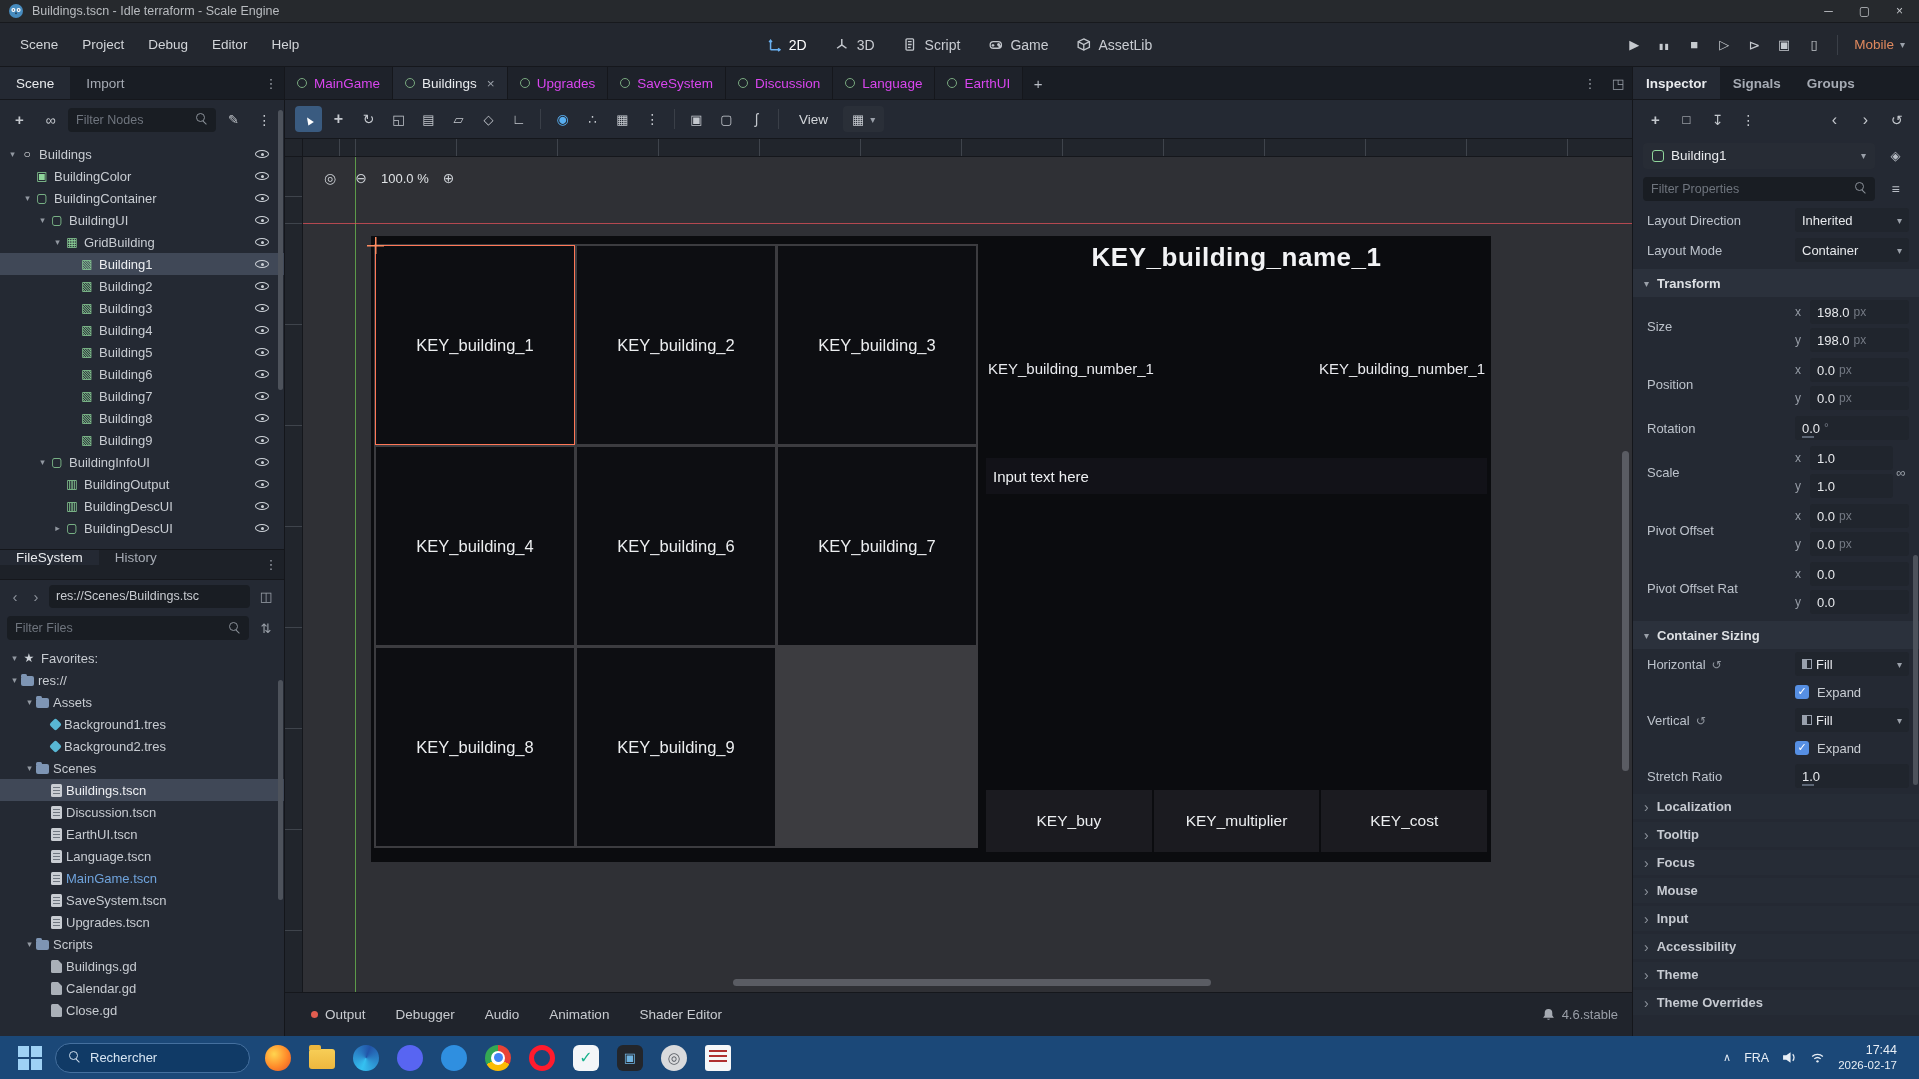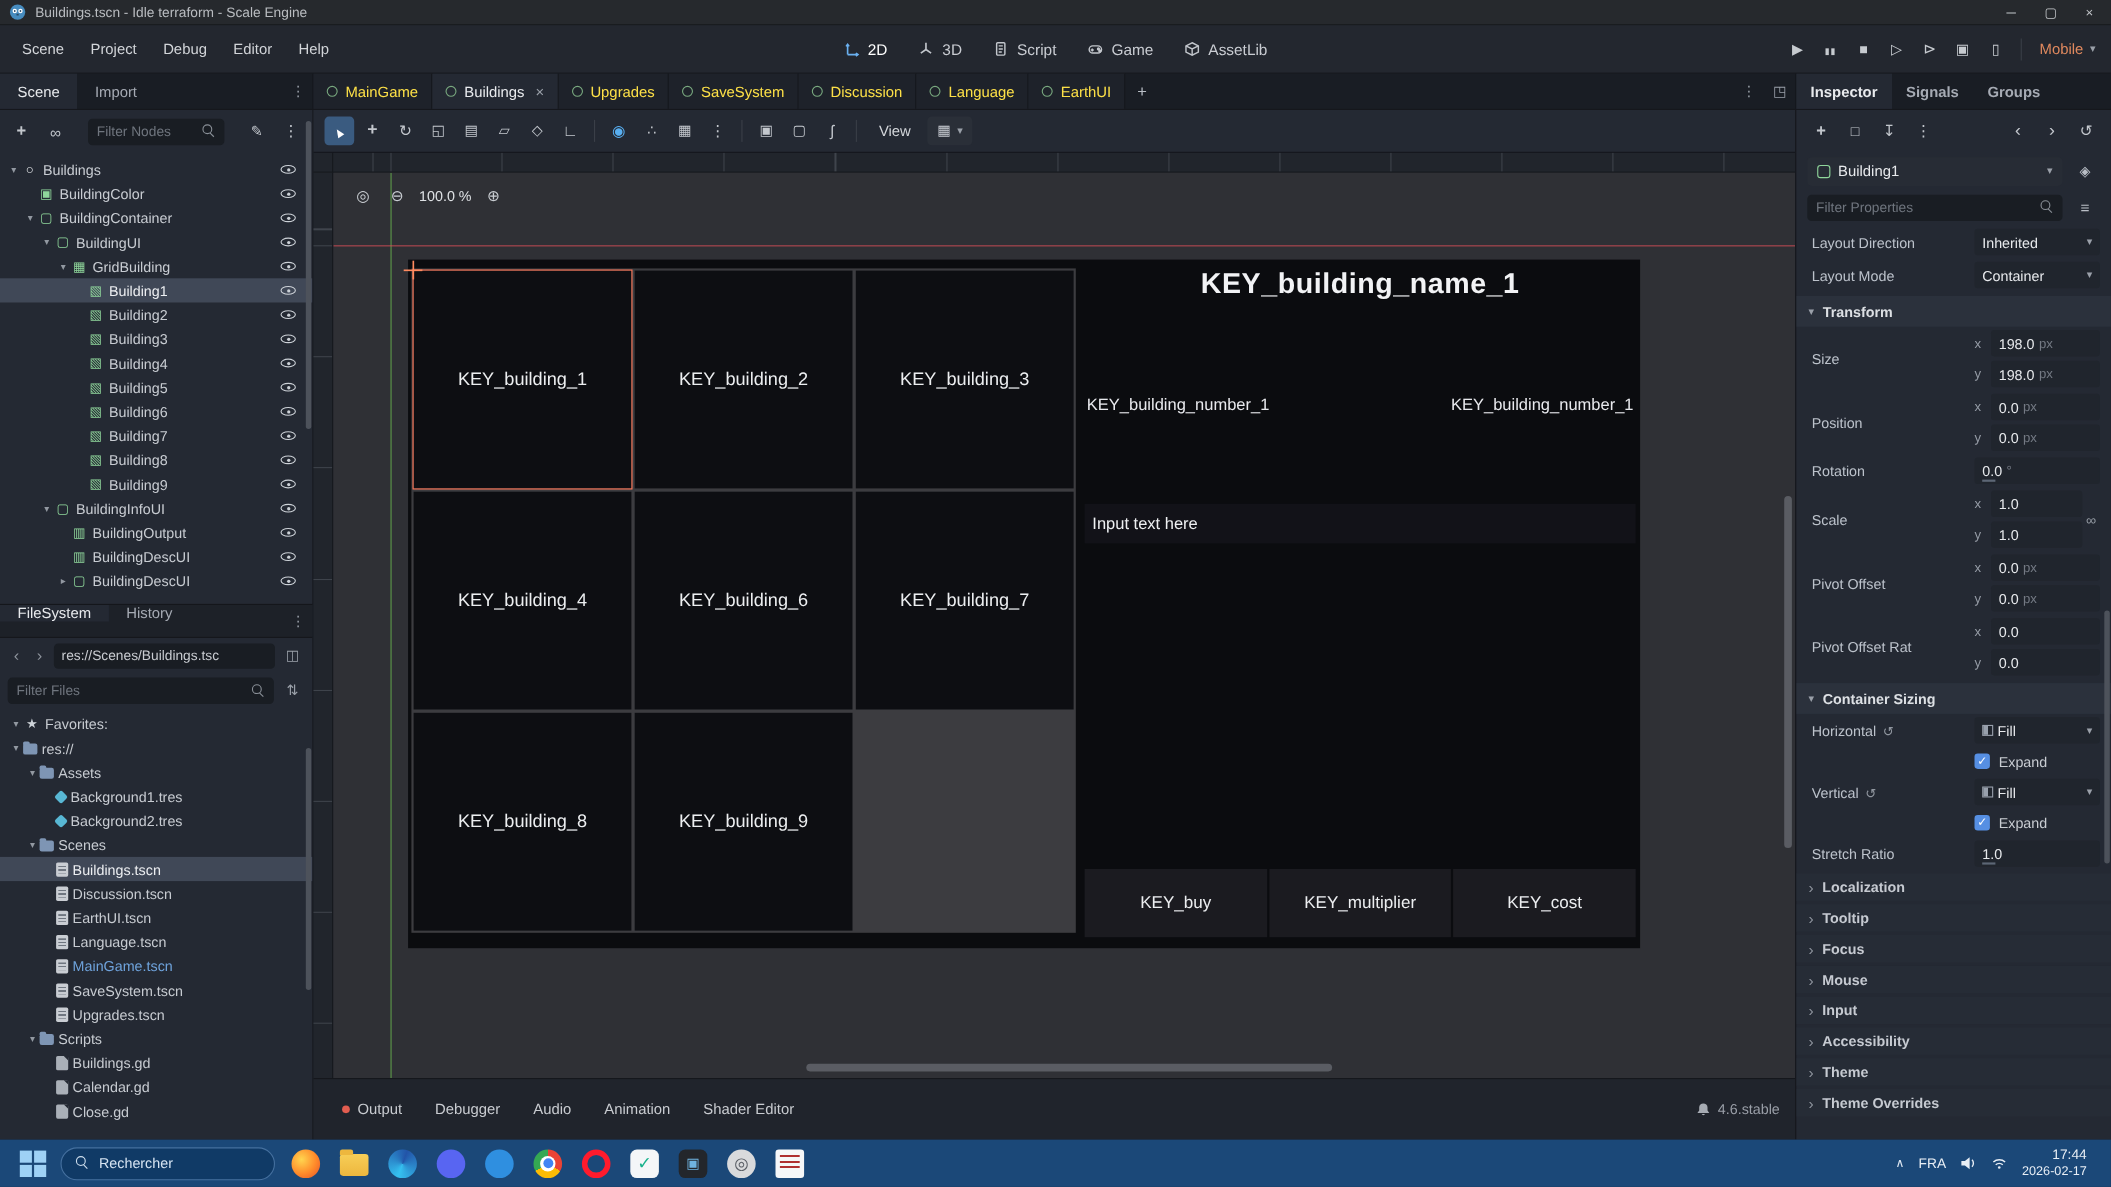--- a/index.html
+++ b/index.html
@@ -32,40 +32,40 @@
   .chev{color:#9aa0a9;font-size:10px;}
 
   
   .tabstrip{position:absolute;top:67px;left:0;right:0;height:33px;background:#191d24;display:flex;border-bottom:1px solid #15171c;}
   .dock-tabs{width:285px;flex:none;display:flex;align-items:stretch;border-right:1px solid #15171c;}
   .dtab{display:flex;align-items:center;padding:0 16px;font-size:13.5px;color:#a6abb4;}
   .dtab.active{background:#242933;color:#e8eaed;}
   .dock-tabs .more,.fs-tabs .more{margin-left:auto;width:26px;display:flex;align-items:center;justify-content:center;color:#9aa0a9;}
   .center-tabs{flex:1;display:flex;align-items:stretch;min-width:0;}
   .scene-tabs-list{display:flex;align-items:stretch;}
-  .stab{display:flex;align-items:center;gap:7px;padding:0 12px;font-size:13.5px;color:#fde047;background:#1e222a;border-right:1px solid #15171c;}
+  .stab{display:flex;align-items:center;gap:7px;padding:0 12px;font-size:13.5px;color:#d946ef;background:#1e222a;border-right:1px solid #15171c;}
   .stab.active{background:#242933;color:#e9ebee;}
   .ring{width:10px;height:10px;border:1.5px solid #79a97f;border-radius:50%;flex:none;}
   .stab .x{display:none;color:#9aa0a9;margin-left:3px;}
   .stab.active .x{display:inline;}
   .newtab{width:30px;display:flex;align-items:center;justify-content:center;color:#b9bec6;font-size:15px;}
   .tabspacer{flex:1;}
   .strip-ic{width:28px;display:flex;align-items:center;justify-content:center;color:#9aa0a9;font-size:13px;}
   .insp-tabs{width:287px;flex:none;display:flex;align-items:stretch;border-left:1px solid #15171c;}
   .insp-tabs .dtab{padding:0 13px;font-weight:bold;}
 
   
   .main{position:absolute;top:100px;left:0;right:0;bottom:43px;}
   .left-dock{position:absolute;left:0;top:0;bottom:0;width:285px;background:#242933;border-right:1px solid #14161b;display:flex;flex-direction:column;}
   .center{position:absolute;left:285px;right:287px;top:0;bottom:0;display:flex;flex-direction:column;}
   .right-dock{position:absolute;right:0;top:0;bottom:0;width:287px;background:#242933;border-left:1px solid #14161b;display:flex;flex-direction:column;}
 
   
   .scene-dock{height:450px;flex:none;display:flex;flex-direction:column;border-bottom:1px solid #14161b;position:relative;}
-  .dock-toolbar{height:39px;flex:none;display:flex;align-items:center;gap:16px;padding:0 6px;}
+  .dock-toolbar{height:39px;flex:none;display:flex;align-items:center;gap:4px;padding:0 6px;}
   .tbtn{width:27px;height:26px;border-radius:4px;display:flex;align-items:center;justify-content:center;color:#c3c7cd;font-size:13px;flex:none;}
   .tbtn.active{background:#3a5b80;color:#fff;}
   .tbtn.sep{width:1px;height:20px;background:#3a3f48;margin:0 5px;border-radius:0;}
   .filterbox{flex:1;height:24px;background:#191d23;border-radius:4px;display:flex;align-items:center;padding:0 8px;min-width:0;}
   .filterbox input{flex:1;min-width:0;font-size:12.5px;}
   .mag{width:12px;height:13px;position:relative;flex:none;}
   .mag::before{content:"";position:absolute;width:7px;height:7px;border:1.4px solid #8a9098;border-radius:50%;left:0;top:0;}
   .mag::after{content:"";position:absolute;width:5px;height:1.4px;background:#8a9098;transform:rotate(45deg);left:6px;top:9px;}
   .tree{flex:1;overflow:hidden;padding-top:4px;position:relative;}
   .trow{display:flex;align-items:center;height:22px;padding-left:calc(6px + var(--d,0)*15px);color:#c8ccd2;white-space:nowrap;}
@@ -168,21 +168,21 @@
   .zoombar{position:absolute;left:16px;top:10px;display:flex;align-items:center;gap:9px;}
   .zbtn{width:22px;height:22px;display:flex;align-items:center;justify-content:center;color:#c9cdd2;font-size:14px;}
   .i-center::before{content:"◎";}
   .i-zout::before{content:"⊖";}
   .i-zin::before{content:"⊕";}
   .zoomlabel{font-size:13px;color:#dfe2e5;}
   .hscroll{position:absolute;left:430px;bottom:6px;width:478px;height:7px;border-radius:4px;background:#5a5c63;}
   .vscroll{position:absolute;right:3px;top:294px;width:7px;height:320px;border-radius:4px;background:#5a5c63;}
 
   
-  .bottombar{height:56px;flex:none;background:#20242c;border-top:1px solid #15171c;display:flex;align-items:center;padding:0 14px;gap:6px;}
+  .bottombar{height:44px;flex:none;background:#20242c;border-top:1px solid #15171c;display:flex;align-items:center;padding:0 14px;gap:6px;}
   .bitem{display:flex;align-items:center;gap:7px;padding:0 12px;height:28px;font-size:13.5px;color:#c9ccd1;border-radius:4px;}
   .bitem .dot{display:none;width:7px;height:7px;border-radius:50%;background:#e25d50;}
   .bitem.has-dot .dot{display:block;}
   .versionzone{margin-left:auto;display:flex;align-items:center;gap:7px;color:#9a9fa8;font-size:13px;}
 
   
   .insp-toolbar{height:39px;flex:none;display:flex;align-items:center;padding:0 9px;gap:4px;}
   .insp-toolbar .grow{flex:1;}
   .node-row{height:33px;flex:none;display:flex;align-items:center;gap:7px;padding:0 10px;}
   .node-select{flex:1;height:26px;background:#272c35;border-radius:4px;display:flex;align-items:center;gap:7px;padding:0 9px;min-width:0;}

